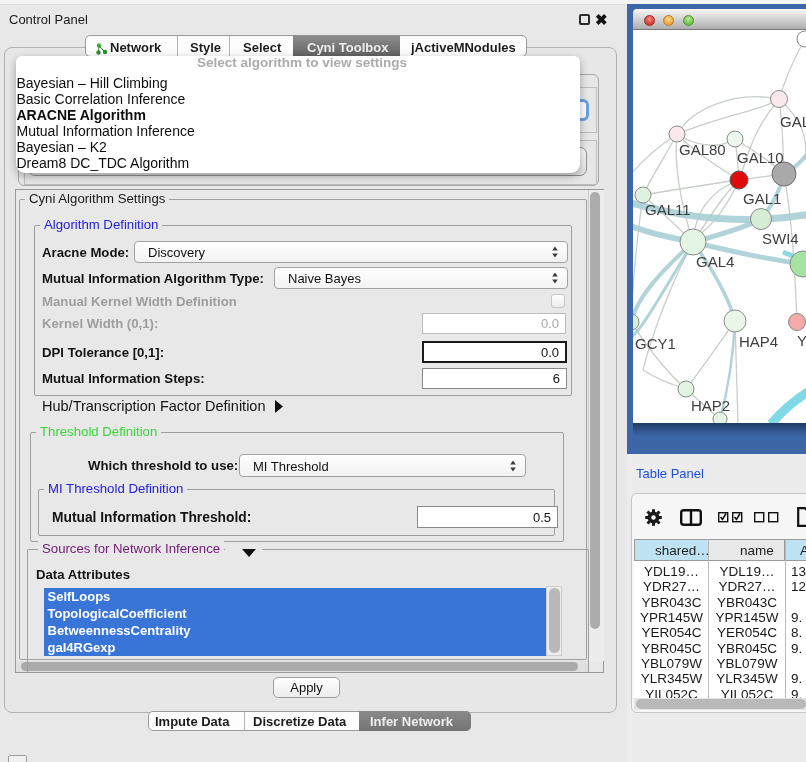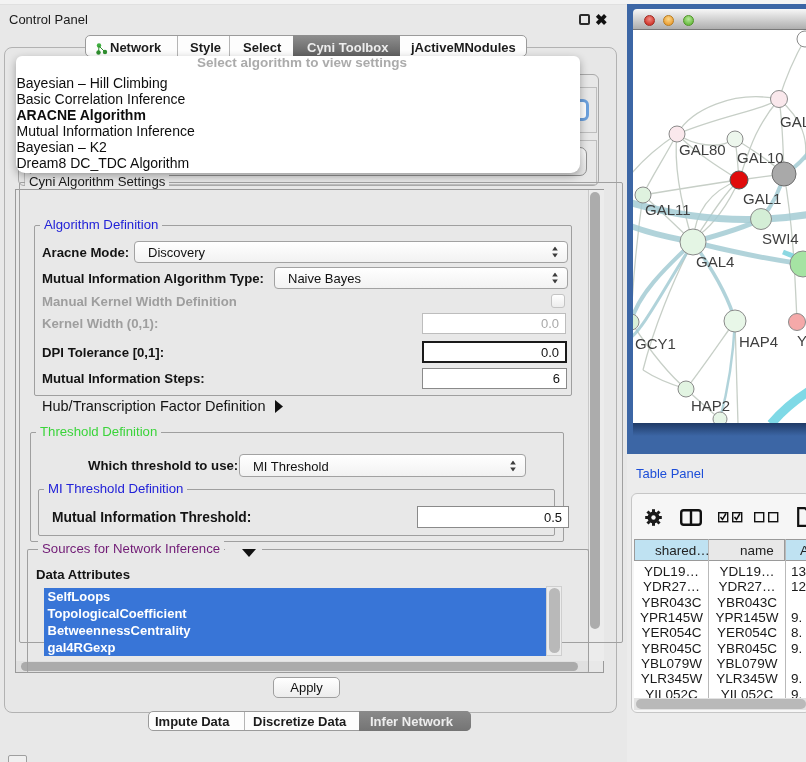--- a/index.html
+++ b/index.html
@@ -51,21 +51,21 @@
 <div class="abs" style="left:411px;top:40px;font-size:13px;font-weight:bold;color:#1c1c1c;">jActiveMNodules</div>
 
 <div class="abs" style="left:15px;top:189px;width:589px;height:484px;background:#e8e8e8;border:1px solid #9a9a9a;box-sizing:border-box;"></div>
 
 <div class="abs" style="left:588px;top:190px;width:15px;height:471px;background:#ececec;border-left:1px solid #c9c9c9;"></div>
 <div class="abs" style="left:590px;top:192px;width:10px;height:437px;background:#acacac;border-radius:5px;"></div>
 
 <div class="abs" style="left:16px;top:661px;width:572px;height:11px;background:#e0e0e0;"></div>
 <div class="abs" style="left:21px;top:662px;width:557px;height:9px;background:#ababab;border-radius:5px;"></div>
 
-<div class="group" style="left:19px;top:182px;width:566px;height:459px;border-color:#a0a0a0;padding-left:36px;">
+<div class="group" style="left:19px;top:199px;width:566px;height:459px;border-color:#a0a0a0;">
   <div class="gtitle" style="color:#1a1a1a;">Cyni Algorithm Settings</div>
 </div>
 
 <div class="group" style="left:34px;top:225px;width:536px;height:169px;">
   <div class="gtitle" style="color:#2121d8;">Algorithm Definition</div>
 </div>
 
 <div class="lbl abs" style="left:42px;top:245px;">Aracne Mode:</div>
 <div class="combo" style="left:134px;top:241px;width:432px;height:20px;">
       <span class="tx">Discovery</span>
@@ -110,21 +110,21 @@
 <svg class="updn" viewBox="0 0 6 11">
         <path d="M3 0 L5.8 4 L0.2 4 Z" fill="#3c3c3c"></path>
         <path d="M3 11 L5.8 7 L0.2 7 Z" fill="#3c3c3c"></path>
       </svg>
     </div>
 
 <div class="group" style="left:38px;top:489px;width:515px;height:45px;">
   <div class="gtitle" style="color:#2121d8;">MI Threshold Definition</div>
 </div>
 <div class="lbl abs" style="left:52px;top:510px;font-size:13.8px;">Mutual Information Threshold:</div>
-<div class="field" style="left:417px;top:506px;width:152px;height:22px;border:1px solid #8a8a8a;">0.5</div>
+<div class="field" style="left:417px;top:506px;width:141px;height:22px;border:1px solid #8a8a8a;">0.5</div>
 
 <div class="group" style="left:27px;top:549px;width:560px;height:123px;border-bottom:none;">
   <div class="gtitle" style="left:10px;color:#701a75;">Sources for Network Inference</div>
 </div>
 <div class="abs" style="left:225px;top:544px;width:37px;height:12px;background:#e8e8e8;"></div>
 <svg class="abs" style="left:242px;top:548px;" width="14" height="9">
       <path d="M0 1 L14 1 L7 9 Z" fill="#111"></path>
     </svg>
 <div class="lbl abs" style="left:36px;top:567px;">Data Attributes</div>
 <div class="abs" style="left:44px;top:588px;width:502px;height:67.5px;background:#3875d7;"></div>

